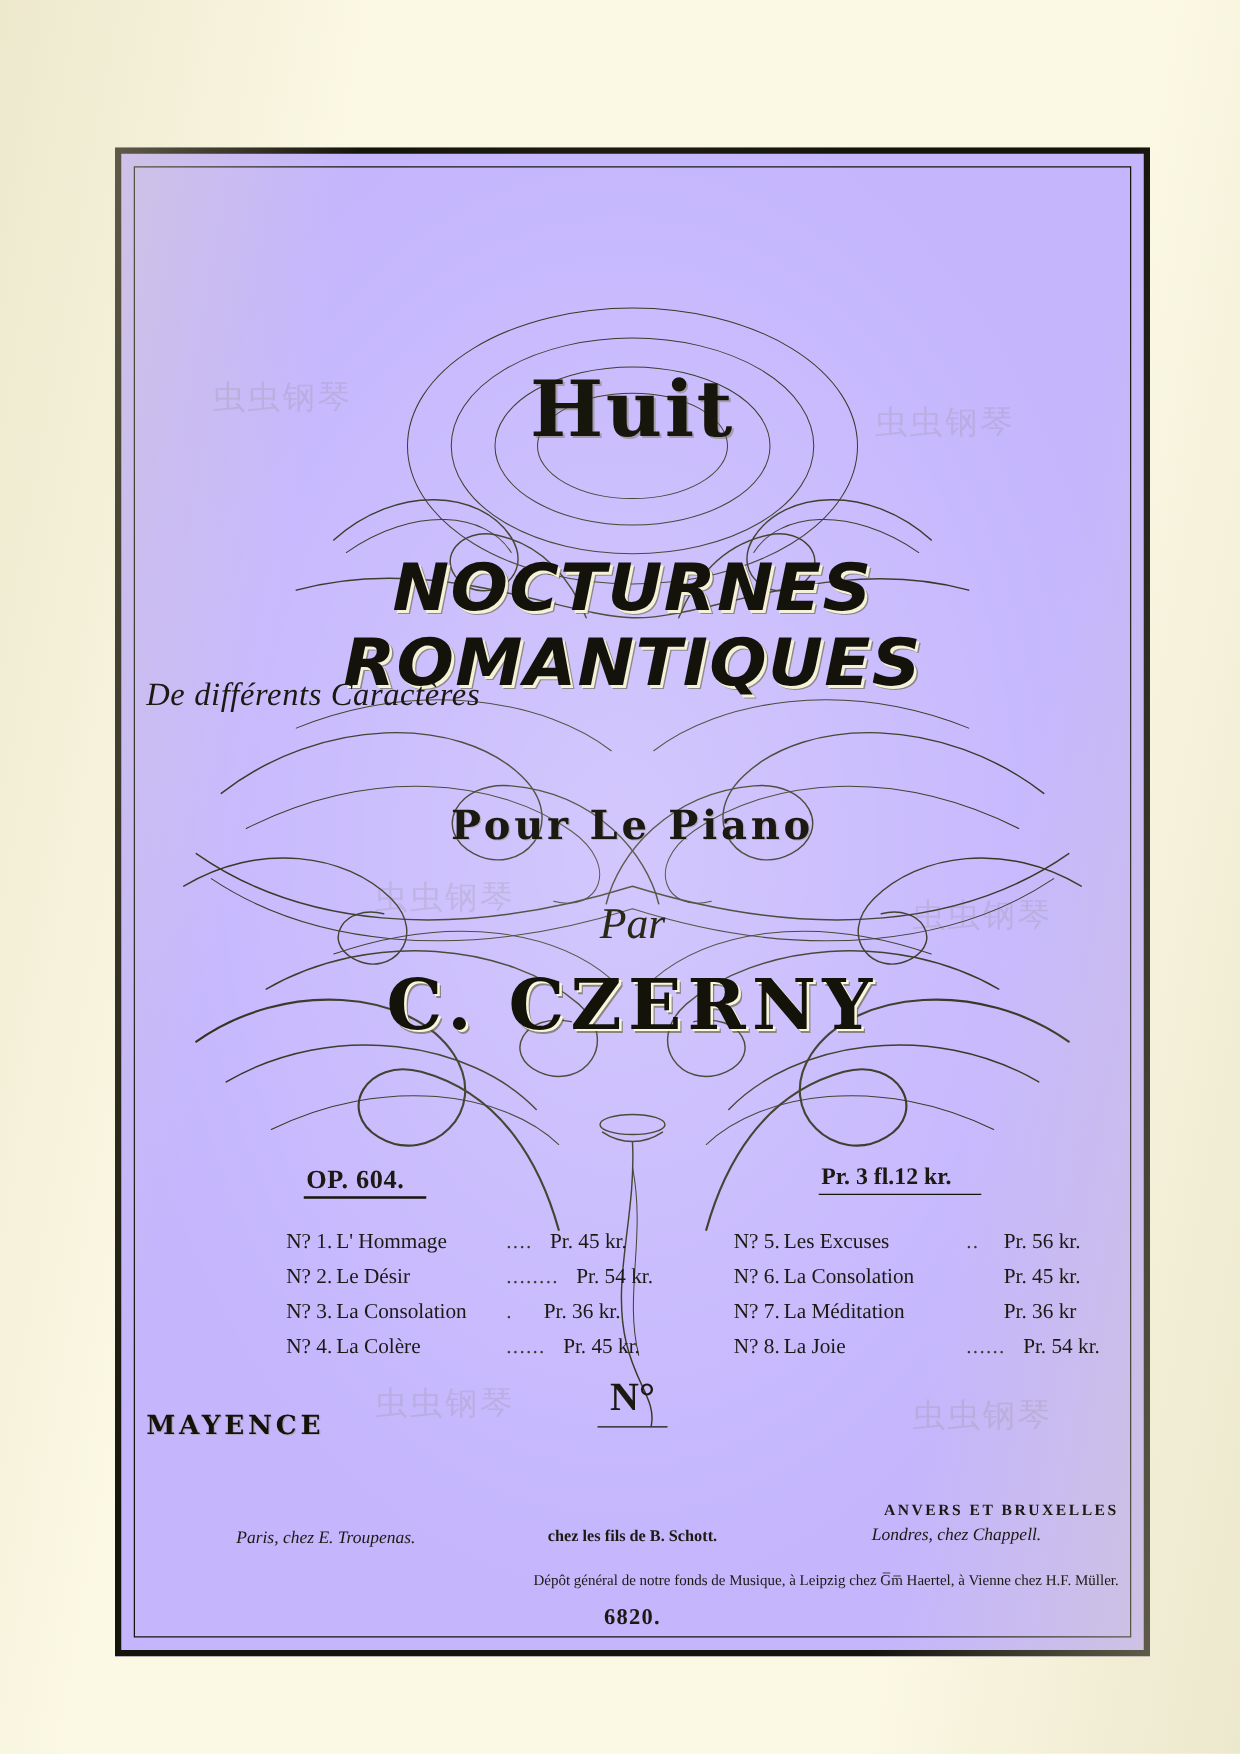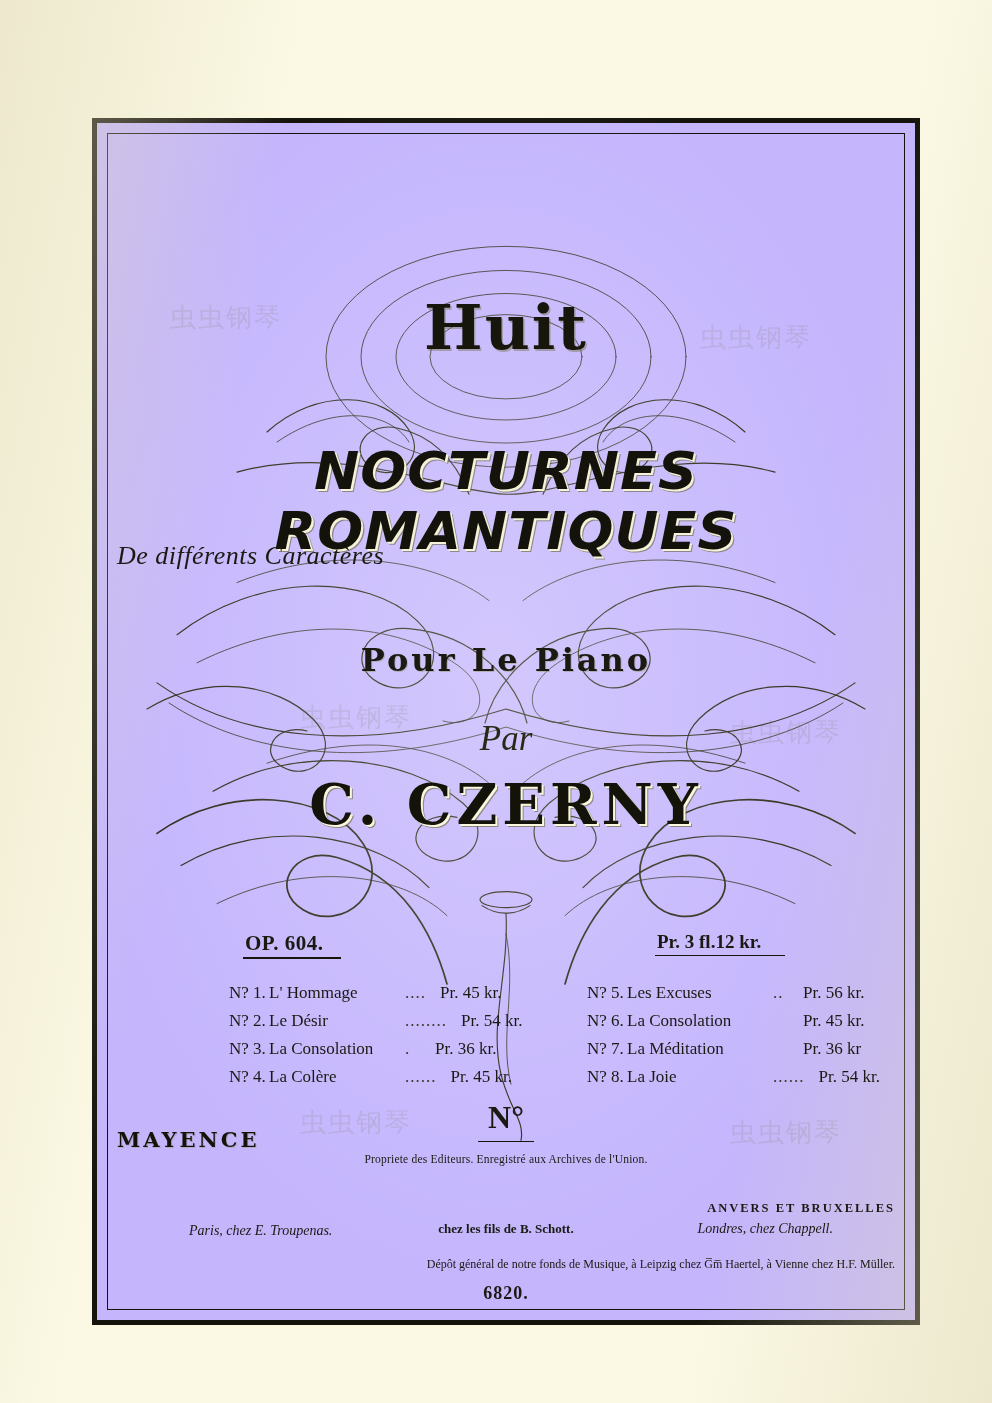--- a/index.html
+++ b/index.html
@@ -441,21 +441,20 @@
             <span class="mov-name">La Joie</span>
             <span class="mov-dots">......</span>
             <span class="mov-price">Pr. 54 kr.</span>
           </div>
         </div>
       </div>
 
       <div class="numero">N°</div>
       <div class="numero-rule"></div>
 
-      <div class="imprint-note">Propriete des Editeurs.  Enregistré aux Archives de l'Union.</div>
       <div class="city">MAYENCE</div>
       <div class="city-sub">ANVERS ET BRUXELLES</div>
       <div class="publisher">chez les fils de B. Schott.</div>
       <div class="agent-left">Paris, chez E. Troupenas.</div>
       <div class="agent-right">Londres, chez Chappell.</div>
       <div class="depot">Dépôt général de notre fonds de Musique, à Leipzig chez G̅m̅ Haertel, à Vienne chez H.F. Müller.</div>
       <div class="plate">6820.</div>
 
     </div>
   </div>

